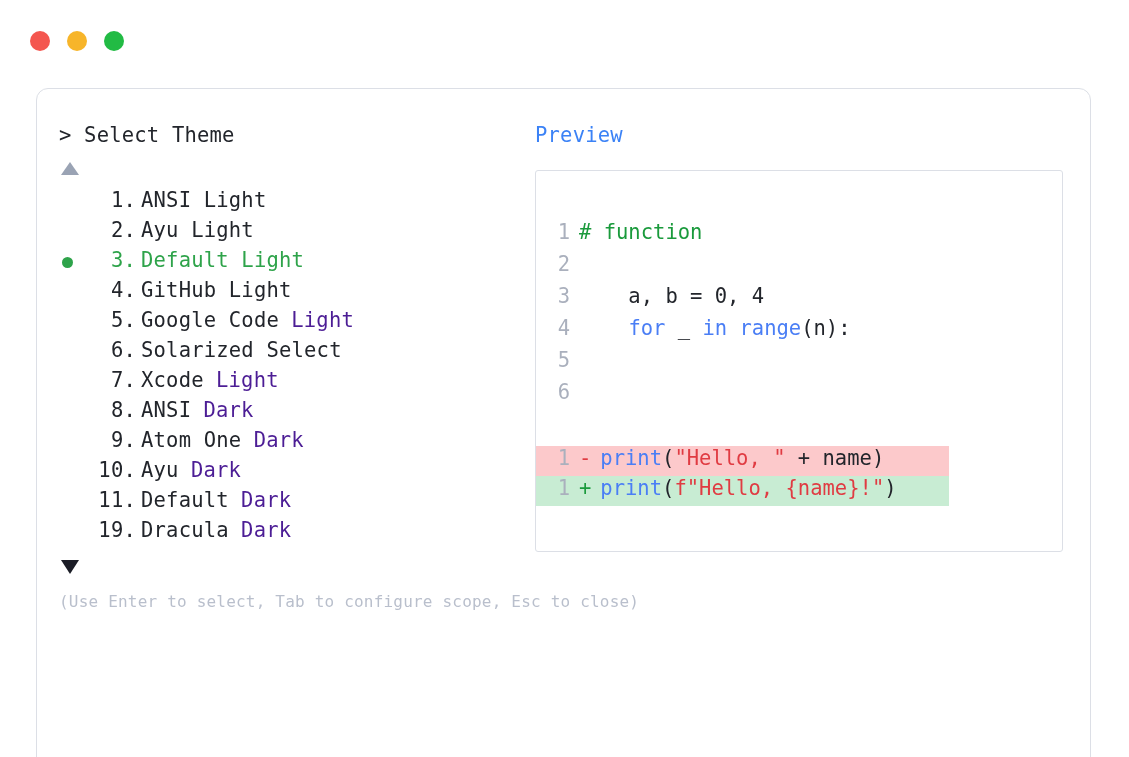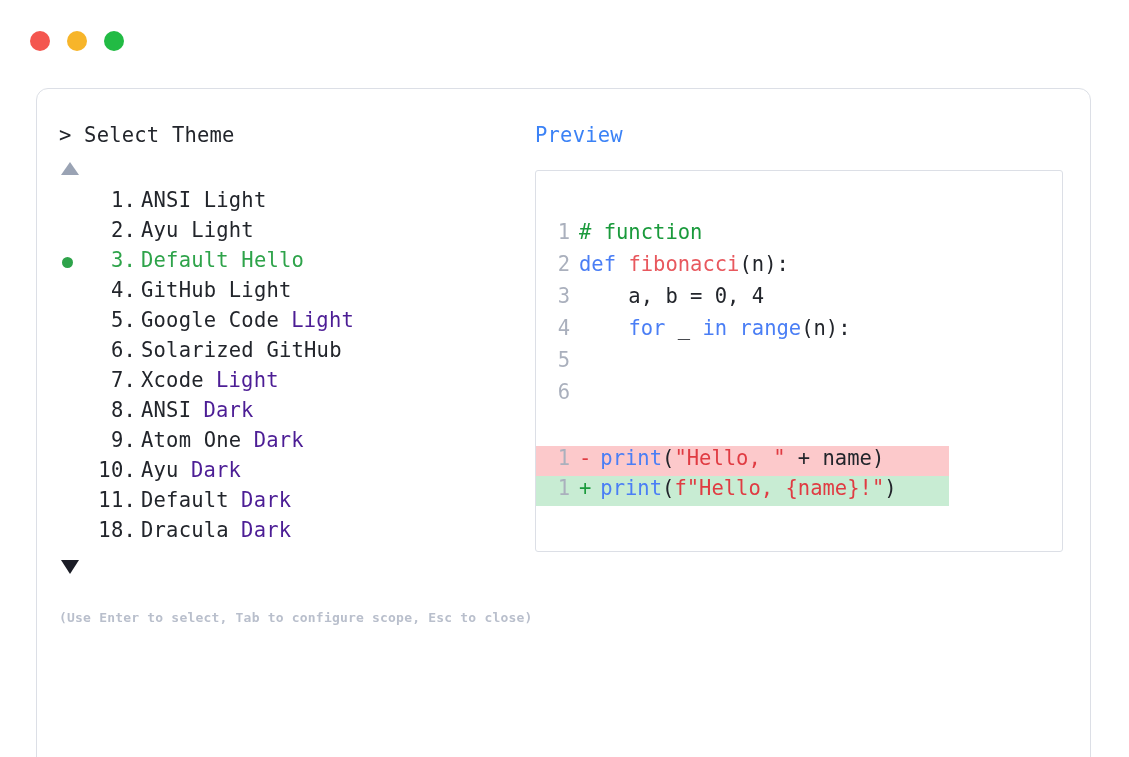--- a/index.html
+++ b/index.html
@@ -114,26 +114,25 @@
   #scroll-down-arrow {
     margin-top: 12px;
     margin-left: 2px;
     width: 0;
     height: 0;
     border-left: 9px solid transparent;
     border-right: 9px solid transparent;
     border-top: 14px solid #1b1d26;
   }
   #hint-line {
-    margin-top: 36px;
-    font-size: 13px;
+    margin-top: 18px;
+    font-size: 16px;
     color: #b9bfcc;
     letter-spacing: 0.2px;
     white-space: pre;
-    font-weight: bold;
   }
 
   
   #right-pane {
     position: absolute;
     left: 498px;
     top: 36px;
     width: 530px;
   }
   #preview-title {
@@ -203,41 +202,41 @@
 </div>
 
 <div id="card">
 
   <div id="left-pane">
     <div id="prompt-line">&gt; Select Theme</div>
     <div id="scroll-up-arrow"></div>
     <div id="theme-list">
         <div class="theme-row"><div class="bullet-cell"></div><div class="num-cell">1.</div><div class="name-cell">ANSI Light</div></div>
         <div class="theme-row"><div class="bullet-cell"></div><div class="num-cell">2.</div><div class="name-cell">Ayu Light</div></div>
-        <div class="theme-row selected"><div class="bullet-cell"><div class="bullet"></div></div><div class="num-cell">3.</div><div class="name-cell">Default Hello</div></div>
+        <div class="theme-row selected"><div class="bullet-cell"><div class="bullet"></div></div><div class="num-cell">3.</div><div class="name-cell">Default Light</div></div>
         <div class="theme-row"><div class="bullet-cell"></div><div class="num-cell">4.</div><div class="name-cell">GitHub Light</div></div>
         <div class="theme-row"><div class="bullet-cell"></div><div class="num-cell">5.</div><div class="name-cell">Google Code</div><div class="mode-tag" style="margin-left: 12.3px;">Light</div></div>
-        <div class="theme-row"><div class="bullet-cell"></div><div class="num-cell">6.</div><div class="name-cell">Solarized GitHub</div></div>
+        <div class="theme-row"><div class="bullet-cell"></div><div class="num-cell">6.</div><div class="name-cell">Solarized Select</div></div>
         <div class="theme-row"><div class="bullet-cell"></div><div class="num-cell">7.</div><div class="name-cell">Xcode</div><div class="mode-tag" style="margin-left: 12.3px;">Light</div></div>
         <div class="theme-row"><div class="bullet-cell"></div><div class="num-cell">8.</div><div class="name-cell">ANSI</div><div class="mode-tag" style="margin-left: 12.3px;">Dark</div></div>
         <div class="theme-row"><div class="bullet-cell"></div><div class="num-cell">9.</div><div class="name-cell">Atom One</div><div class="mode-tag" style="margin-left: 12.3px;">Dark</div></div>
         <div class="theme-row"><div class="bullet-cell"></div><div class="num-cell">10.</div><div class="name-cell">Ayu</div><div class="mode-tag" style="margin-left: 12.3px;">Dark</div></div>
         <div class="theme-row"><div class="bullet-cell"></div><div class="num-cell">11.</div><div class="name-cell">Default</div><div class="mode-tag" style="margin-left: 12.3px;">Dark</div></div>
-        <div class="theme-row"><div class="bullet-cell"></div><div class="num-cell">18.</div><div class="name-cell">Dracula</div><div class="mode-tag" style="margin-left: 12.3px;">Dark</div></div>
+        <div class="theme-row"><div class="bullet-cell"></div><div class="num-cell">19.</div><div class="name-cell">Dracula</div><div class="mode-tag" style="margin-left: 12.3px;">Dark</div></div>
       </div>
     <div id="scroll-down-arrow"></div>
     <div id="hint-line">(Use Enter to select, Tab to configure scope, Esc to close)</div>
   </div>
 
   <div id="right-pane">
     <div id="preview-title">Preview</div>
     <div id="preview-box">
       <div id="code-block">
           <div class="code-line"><span class="ln">1</span><span class="code-txt"><span class="tok-comment"># function</span></span></div>
-          <div class="code-line"><span class="ln">2</span><span class="code-txt"><span class="tok-kw">def </span><span class="tok-fn">fibonacci</span><span class="tok-plain">(n):</span></span></div>
+          <div class="code-line"><span class="ln">2</span></div>
           <div class="code-line"><span class="ln">3</span><span class="code-txt"><span class="tok-plain">    a, b = 0, 4</span></span></div>
           <div class="code-line"><span class="ln">4</span><span class="code-txt"><span class="tok-plain">    </span><span class="tok-kw">for</span><span class="tok-plain"> _ </span><span class="tok-kw">in</span><span class="tok-plain"> </span><span class="tok-kw">range</span><span class="tok-plain">(n):</span></span></div>
           <div class="code-line"><span class="ln">5</span></div>
           <div class="code-line"><span class="ln">6</span></div>
         </div>
       <div class="diff-gap"></div>
       <div id="diff-block">
           <div class="diff-line minus"><span class="ln">1</span><span class="diff-sign">-</span><span><span class="tok-kw">print</span><span class="tok-plain">(</span><span class="tok-str">"Hello, "</span><span class="tok-plain"> + name)</span></span></div>
           <div class="diff-line plus"><span class="ln">1</span><span class="diff-sign">+</span><span><span class="tok-kw">print</span><span class="tok-plain">(</span><span class="tok-str">f"Hello, {name}!"</span><span class="tok-plain">)</span></span></div>
         </div>

